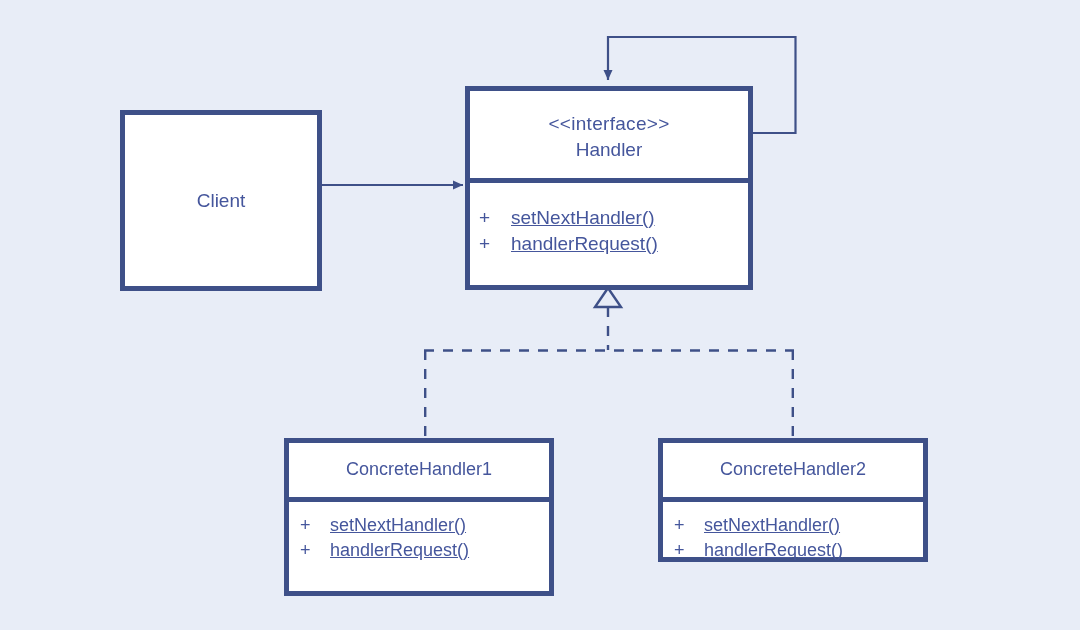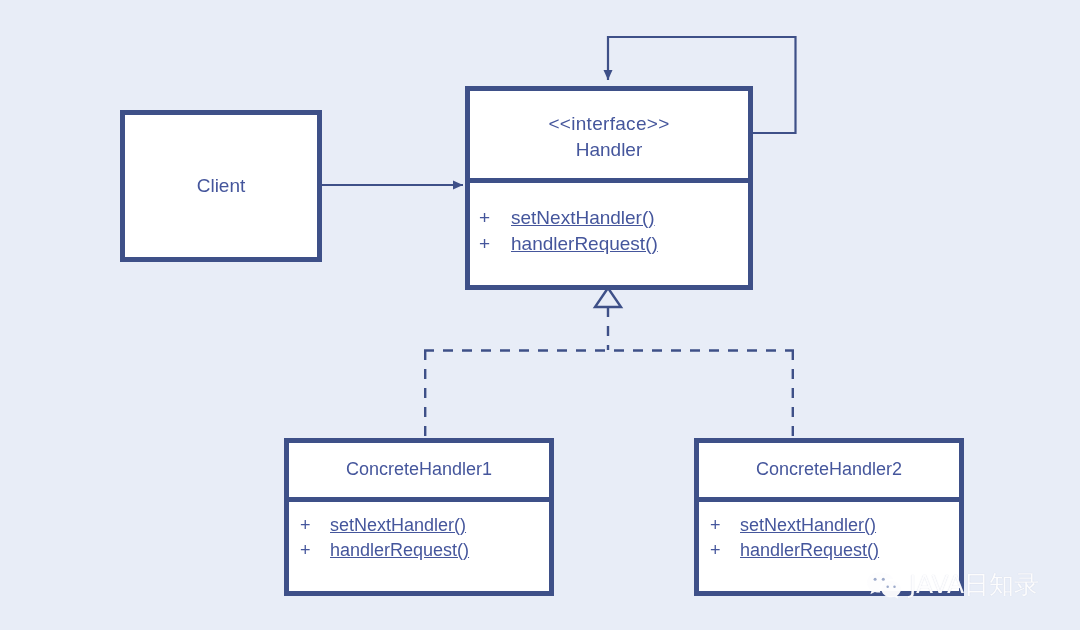--- a/index.html
+++ b/index.html
@@ -81,21 +81,21 @@
   }
   .member-name {
     flex: none;
     text-decoration: underline;
   }
   
   #client-box {
     left: 120px;
     top: 110px;
     width: 202px;
-    height: 152px;
+    height: 181px;
     align-items: center;
     justify-content: center;
   }
   #client-box .box-header {
     flex: 1 1 auto;
     width: 100%;
     font-size: 19px;
   }
   
   #handler-box {
@@ -131,22 +131,21 @@
   #concrete1-box {
     left: 284px;
     top: 438px;
     width: 270px;
     height: 158px;
   }
   #concrete2-box {
     left: 658px;
     top: 438px;
     width: 270px;
-    height: 158px;
-    margin-left: 36px;
+    height: 124px;
   }
   
   #watermark {
     position: absolute;
     left: 866px;
     top: 568px;
     display: flex;
     align-items: center;
     gap: 7px;
     color: #fdfdfe;
@@ -243,33 +242,14 @@
         <span class="member-vis">+</span>
         <span class="member-name">setNextHandler()</span>
       </div>
       <div class="member-row">
         <span class="member-vis">+</span>
         <span class="member-name">handlerRequest()</span>
       </div>
     </div>
   </div>
 
-  <div id="watermark">
-    <span>
-      <svg width="36" height="30" viewBox="0 0 36 30" aria-hidden="true">
-        <path d="M13.2,2.2 C6.4,2.2 1,6.8 1,12.4 C1,15.6 2.8,18.5 5.6,20.4
-                 L4.4,24.2 L8.8,21.9 C10.2,22.3 11.7,22.5 13.2,22.5
-                 C13.6,22.5 14.0,22.5 14.4,22.4 C14.0,21.4 13.8,20.3 13.8,19.2
-                 C13.8,13.6 19.3,9.1 26.1,9.1 C26.5,9.1 26.9,9.1 27.3,9.2
-                 C26.1,5.1 20.2,2.2 13.2,2.2 Z" fill="#fdfdfe"></path>
-        <circle cx="9.1" cy="9.3" r="1.5" fill="#9aa8c9"></circle>
-        <circle cx="17.3" cy="9.3" r="1.5" fill="#9aa8c9"></circle>
-        <path d="M35,19.0 C35,14.4 30.6,10.7 25.2,10.7 C19.8,10.7 15.4,14.4 15.4,19.0
-                 C15.4,23.6 19.8,27.3 25.2,27.3 C26.4,27.3 27.5,27.1 28.6,26.8
-                 L32.2,28.7 L31.2,25.5 C33.5,23.9 35,21.6 35,19.0 Z" fill="#fdfdfe"></path>
-        <circle cx="21.7" cy="16.8" r="1.25" fill="#9aa8c9"></circle>
-        <circle cx="28.5" cy="16.8" r="1.25" fill="#9aa8c9"></circle>
-      </svg>
-    </span>
-    <span class="wm-text">JAVA日知录</span>
-  </div>
 
 </div>
 
 </body></html>

